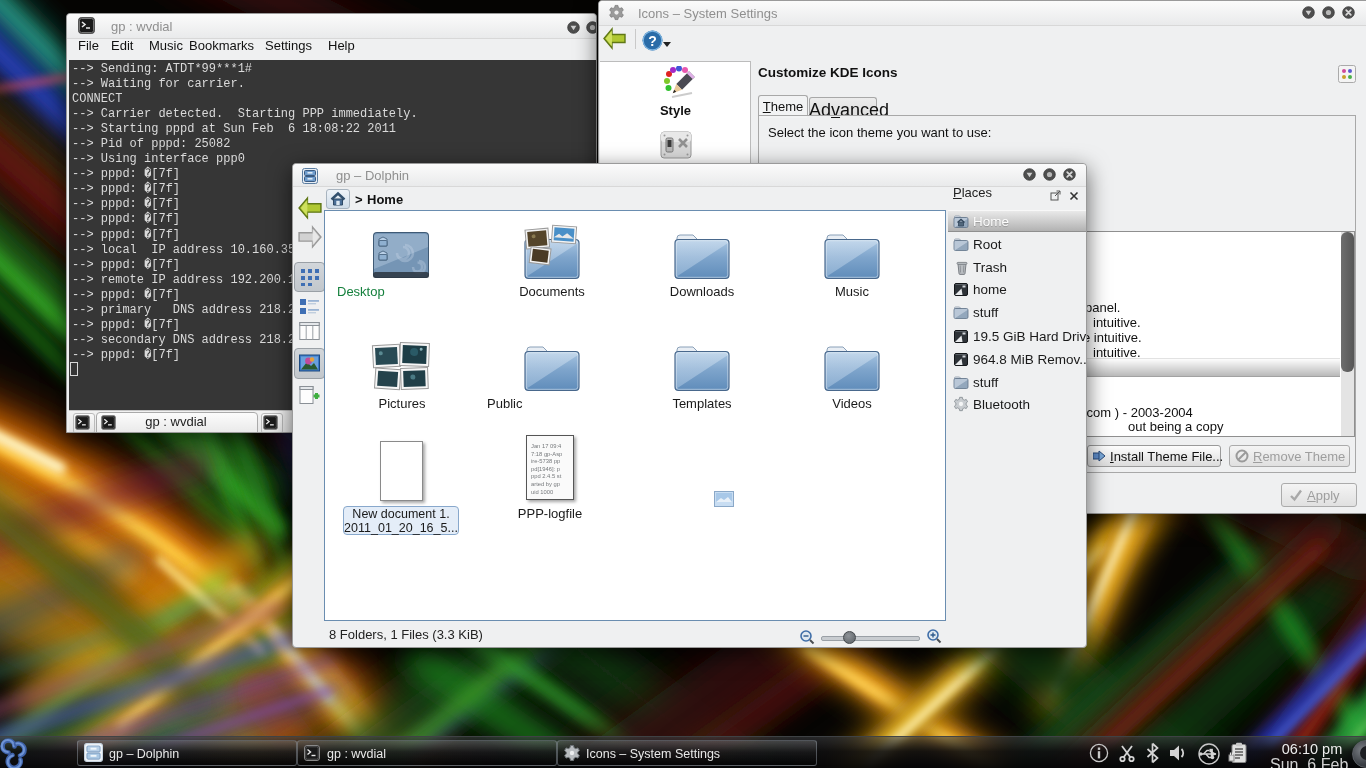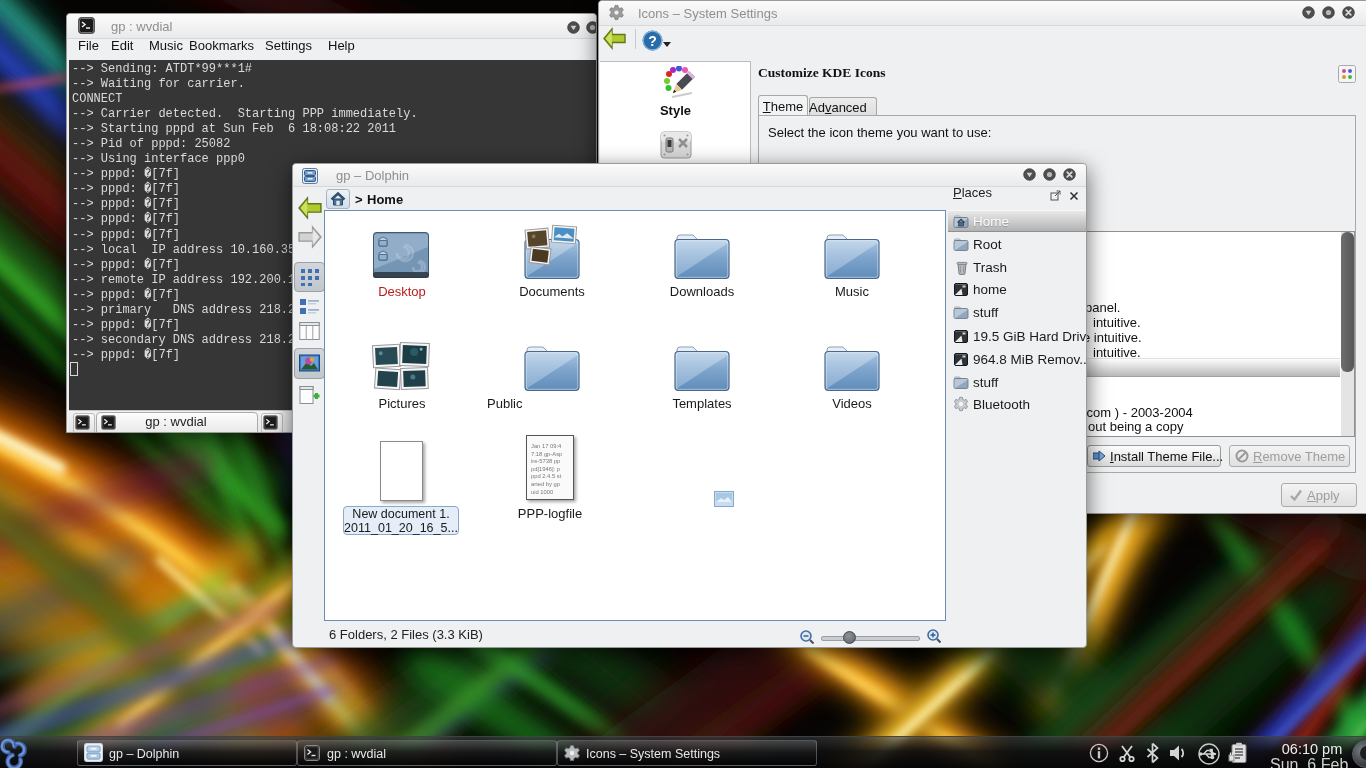--- a/index.html
+++ b/index.html
@@ -297,46 +297,46 @@
       <rect x="1" y="3" width="30" height="10" rx="3" fill="#e8e8e8" stroke="none"></rect>
       <rect x="6" y="9" width="7" height="14" rx="1.5" fill="#b8b8b8" stroke="#777"></rect>
       <rect x="7.5" y="11" width="4" height="7" fill="#3a3a3a"></rect>
       <path d="M19 10 l8 8 M27 10 l-8 8" stroke="#909090" stroke-width="2.6"></path>
       <circle cx="4.5" cy="6.5" r="1" fill="#999"></circle>
       <circle cx="27.5" cy="6.5" r="1" fill="#999"></circle>
       <circle cx="4.5" cy="25.5" r="1" fill="#999"></circle>
       <circle cx="27.5" cy="25.5" r="1" fill="#999"></circle>
     </svg>
 
-  <div class="abs" style="left:159px;top:64px;font-size:13.5px;font-weight:bold;color:#111;font-family:Liberation Serif, serif;">Customize KDE Icons</div>
+  <div class="abs" style="left:159px;top:64px;font-size:13.5px;font-weight:bold;color:#111;">Customize KDE Icons</div>
   <svg class="abs" style="left:739px;top:64px;" width="18" height="18" viewBox="0 0 18 18">
       <rect x="0.5" y="0.5" width="17" height="17" rx="2" fill="#f4f4f4" stroke="#aaa"></rect>
       <circle cx="6" cy="6" r="2" fill="#d04a9a"></circle>
       <circle cx="12" cy="6" r="2" fill="#5a5ad0"></circle>
       <circle cx="6" cy="12" r="2" fill="#c8a02a"></circle>
       <circle cx="12" cy="12" r="2" fill="#4ab04a"></circle>
     </svg>
 
   <div class="abs" style="left:159px;top:94px;width:50px;height:21px;background:#f2f3f4;border:1px solid #a8a8a8;border-bottom:none;border-radius:3px 3px 0 0;box-sizing:border-box;"></div>
   <div class="abs" style="left:159px;top:98px;width:50px;text-align:center;font-size:13px;color:#111;"><span style="text-decoration:underline;">T</span>heme</div>
   <div class="abs" style="left:210px;top:96px;width:68px;height:19px;background:linear-gradient(#ececec,#dedede);border:1px solid #a8a8a8;border-bottom:none;border-radius:3px 3px 0 0;box-sizing:border-box;"></div>
-  <div class="abs" style="left:210px;top:99px;width:68px;font-size:13px;color:#111;">Ad<span style="text-decoration:underline;">v</span>anced</div>
+  <div class="abs" style="left:210px;top:99px;width:68px;font-size:18px;color:#111;">Ad<span style="text-decoration:underline;">v</span>anced</div>
 
   <div class="abs" style="left:159px;top:114px;width:598px;height:358px;border:1px solid #a8a8a8;box-sizing:border-box;"></div>
   <div class="abs" style="left:160px;top:115px;width:48px;height:2px;background:#f2f3f4;"></div>
   <div class="abs" style="left:163px;top:124px;font-size:13px;color:#111;margin-left:6px;">Select the icon theme you want to use:</div>
 
   <div class="abs" style="left:262px;top:230px;width:494px;height:206px;background:#fff;border:1px solid #8f8f8f;box-sizing:border-box;"></div>
   <div class="abs" style="left:264px;top:357px;width:477px;height:17px;background:linear-gradient(#fdfdfd,#b9b9b9);border-top:1px solid #e2e2e2;border-bottom:1px solid #a2a2a2;"></div>
   <div class="abs" style="font-size:13px;color:#111;left:486px;top:299px;">panel.</div>
   <div class="abs" style="font-size:13px;color:#111;left:494px;top:314px;">intuitive.</div>
   <div class="abs" style="font-size:13px;color:#111;left:484px;top:329px;">e intuitive.</div>
   <div class="abs" style="font-size:13px;color:#111;left:494px;top:344px;">intuitive.</div>
   <div class="abs" style="font-size:13px;color:#111;left:484px;top:404px;">.com ) - 2003-2004</div>
-  <div class="abs" style="font-size:13px;color:#111;left:489px;top:418px;">out being a copy</div>
+  <div class="abs" style="font-size:13px;color:#111;left:489px;top:418px;padding-left:40px;">out being a copy</div>
   <div class="abs" style="left:742px;top:231px;width:13px;height:204px;background:#e4e4e4;"></div>
   <div class="abs" style="left:742px;top:231px;width:13px;height:140px;background:linear-gradient(90deg,#6e6e6e,#565656);border-radius:6px;"></div>
 
   <div class="abs" style="left:488px;top:444px;width:134px;height:22px;background:linear-gradient(#fdfdfd,#dcdcdc);border:1px solid #9a9a9a;border-radius:3px;box-sizing:border-box;"></div>
   <svg class="abs" style="left:494px;top:448px;" width="14" height="14" viewBox="0 0 14 14">
       <rect x="0" y="4" width="7" height="6" fill="#5f8cc8" stroke="#2a4a7a"></rect>
       <path d="M6 2 L12 7 L6 12 Z" fill="#7aa8d8" stroke="#2a4a7a"></path>
     </svg>
   <div class="abs" style="left:511px;top:448px;font-size:13px;color:#111;"><span style="text-decoration:underline;">I</span>nstall Theme File...</div>
   <div class="abs" style="left:630px;top:444px;width:121px;height:22px;background:linear-gradient(#f4f4f4,#e0e0e0);border:1px solid #ababab;border-radius:3px;box-sizing:border-box;"></div>
@@ -497,41 +497,41 @@
     </svg>
   <svg class="abs" style="left:227px;top:171px;" width="64" height="64" viewBox="0 0 64 64">
       <use href="#folder64"></use>
     </svg>
   <svg class="abs" style="left:377px;top:171px;" width="64" height="64" viewBox="0 0 64 64">
       <use href="#folder64"></use>
     </svg>
   <svg class="abs" style="left:527px;top:171px;" width="64" height="64" viewBox="0 0 64 64">
       <use href="#folder64"></use>
     </svg>
-  <div class="abs" style="left:44px;top:120px;width:130px;text-align:center;font-size:13px;color:#b91c1c;">Desktop</div>
+  <div class="abs" style="left:44px;top:120px;width:130px;text-align:left;font-size:13px;color:#15803d;">Desktop</div>
   <div class="abs" style="left:194px;top:120px;width:130px;text-align:center;font-size:13px;color:#1a1a1a;">Documents</div>
   <div class="abs" style="left:344px;top:120px;width:130px;text-align:center;font-size:13px;color:#1a1a1a;">Downloads</div>
   <div class="abs" style="left:494px;top:120px;width:130px;text-align:center;font-size:13px;color:#1a1a1a;">Music</div>
   <div class="abs" style="left:44px;top:232px;width:130px;text-align:center;font-size:13px;color:#1a1a1a;">Pictures</div>
   <div class="abs" style="left:194px;top:232px;width:130px;font-size:13px;color:#1a1a1a;">Public</div>
   <div class="abs" style="left:344px;top:232px;width:130px;text-align:center;font-size:13px;color:#1a1a1a;">Templates</div>
   <div class="abs" style="left:494px;top:232px;width:130px;text-align:center;font-size:13px;color:#1a1a1a;">Videos</div>
 
   <div class="abs" style="left:87px;top:277px;width:41px;height:58px;background:#fff;border:1px solid #8a8a8a;box-shadow:2px 2px 3px rgba(0,0,0,.35);"></div>
   <div class="abs" style="left:50px;top:342px;width:116px;height:29px;background:#e4edf8;border:1px solid #88a8cc;border-radius:4px;box-sizing:border-box;"></div>
   <div class="abs" style="left:50px;top:344px;width:116px;text-align:center;font-size:12.5px;line-height:13.5px;color:#1a1a1a;">New document 1.<br>2011_01_20_16_5...</div>
   <div class="abs" style="left:233px;top:271px;width:48px;height:65px;background:#fafafa;border:1px solid #555;box-shadow:2px 2px 3px rgba(0,0,0,.35);font-size:5.8px;line-height:7.6px;color:#76797c;padding:7px 0 0 4px;box-sizing:border-box;overflow:hidden;">Jan 17 09:4<br>7:18 gp-Asp<br>ire-5738 pp<br>pd[1946]: p<br>ppd 2.4.5 st<br>arted by gp<br>uid 1000</div>
   <div class="abs" style="left:192px;top:342px;width:130px;text-align:center;font-size:13px;color:#1a1a1a;">PPP-logfile</div>
   <svg class="abs" style="left:421px;top:327px;" width="20" height="16" viewBox="0 0 20 16">
       <rect x="0.5" y="0.5" width="19" height="15" fill="#c8ddf2" stroke="#8aa8c8"></rect>
       <rect x="2" y="2" width="16" height="9" fill="#a8c8e8"></rect>
       <path d="M2 11 l5-4 3 2 4-3 4 5 Z" fill="#e8f0f8"></path>
     </svg>
 
-  <div class="abs" style="left:36px;top:463px;font-size:13px;color:#222;">6 Folders, 2 Files (3.3 KiB)</div>
+  <div class="abs" style="left:36px;top:463px;font-size:13px;color:#222;">8 Folders, 1 Files (3.3 KiB)</div>
   <svg class="abs" style="left:506px;top:465px;" width="16" height="16" viewBox="0 0 16 16">
       <circle cx="7" cy="7" r="5" fill="#cfe0ef" fill-opacity=".5" stroke="#3f6ea8" stroke-width="1.6"></circle>
       <path d="M11 11 L14.5 14.5" stroke="#4a4e52" stroke-width="2"></path>
       <path d="M4.5 7 h5" stroke="#2f5a8c" stroke-width="1.4"></path>
     </svg>
   <div class="abs" style="left:528px;top:472px;width:97px;height:3px;background:#c8ccd0;border-radius:2px;border:1px solid #9aa0a6;"></div>
   <div class="abs" style="left:550px;top:467px;width:13px;height:13px;border-radius:50%;background:radial-gradient(circle at 40% 35%,#8f9499,#5a5f64);border:1px solid #44484c;box-sizing:border-box;"></div>
   <svg class="abs" style="left:633px;top:464px;" width="16" height="16" viewBox="0 0 16 16">
       <circle cx="7" cy="7" r="5" fill="#cfe0ef" fill-opacity=".5" stroke="#3f6ea8" stroke-width="1.6"></circle>
       <path d="M11 11 L14.5 14.5" stroke="#4a4e52" stroke-width="2"></path>

